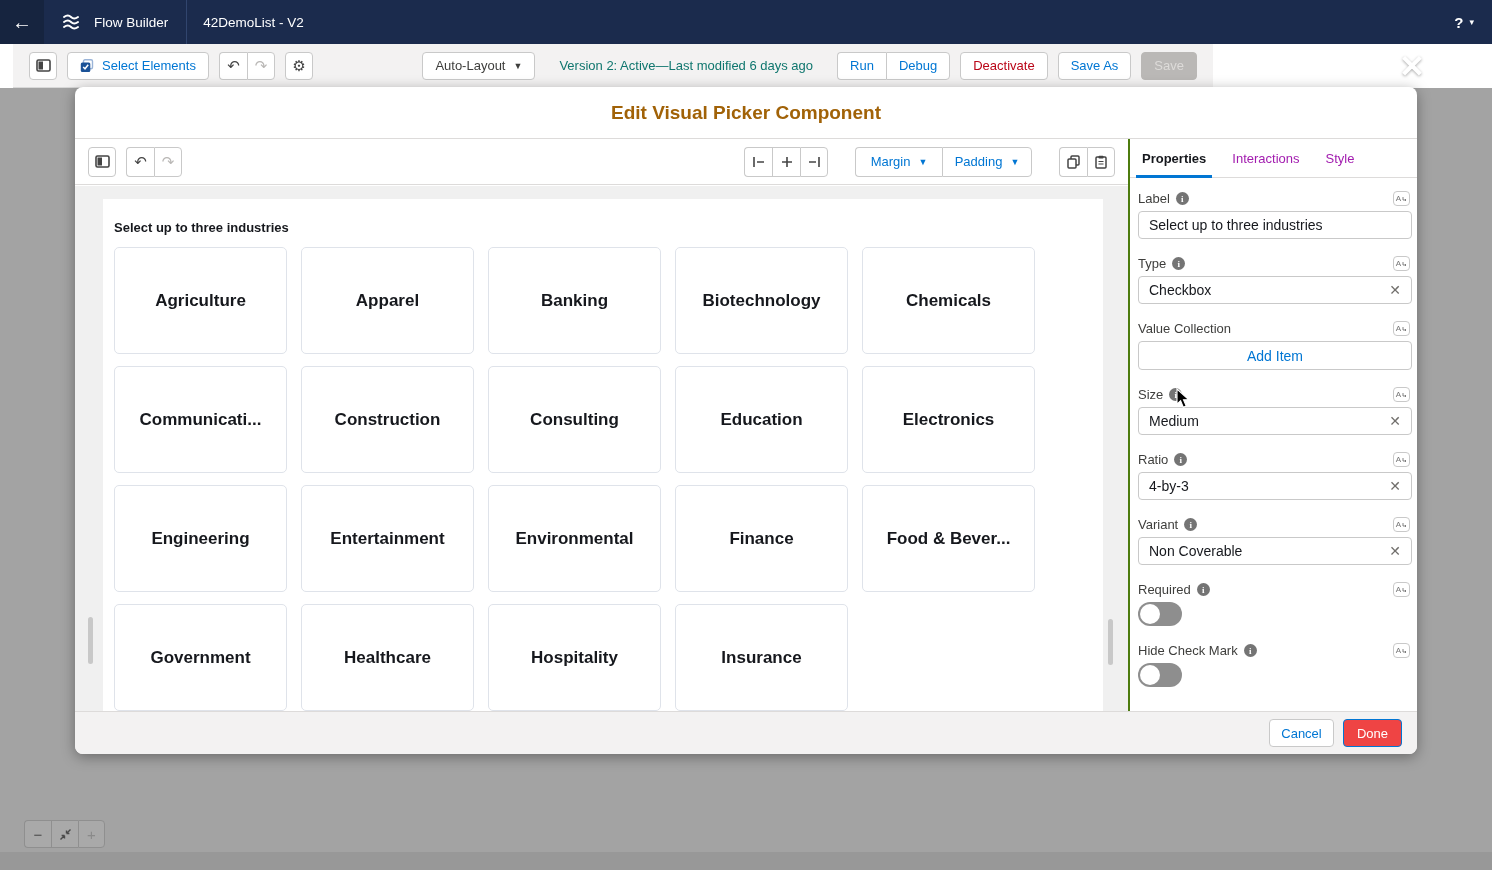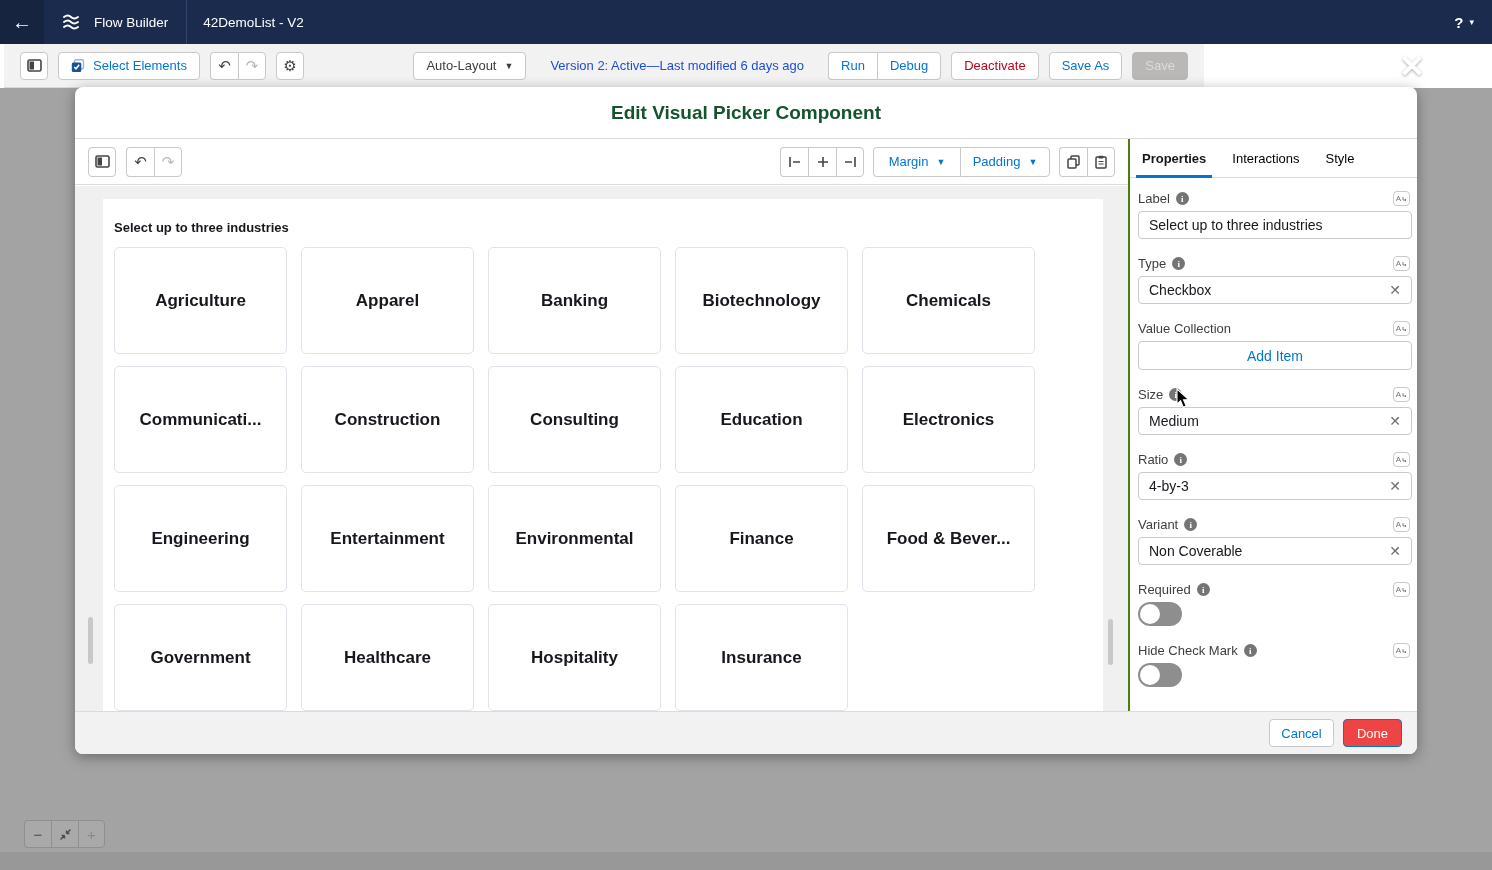--- a/index.html
+++ b/index.html
@@ -13,37 +13,37 @@
     background:#16243f; color:#fff; font-size:20px; cursor:pointer; }
   .nav-logo { width:26px; height:26px; margin-left:14px; display:flex; align-items:center; justify-content:center; }
   .nav-app { font-size:13.5px; margin-left:10px; }
   .nav-sep { width:1px; height:44px; background:#31456e; margin:0 16px 0 18px; }
   .nav-flow { font-size:13.5px; }
   .nav-right { margin-left:auto; margin-right:18px; display:flex; align-items:center; gap:6px; }
   .nav-help { font-size:15px; font-weight:bold; cursor:pointer; }
   .nav-caret { font-size:9px; cursor:pointer; }
 
   
-  #toolbar { position:absolute; left:4px; top:44px; width:1200px; height:44px;
+  #toolbar { position:absolute; left:13px; top:44px; width:1200px; height:44px;
     background:#f3f2f2; border-bottom:1px solid #d8d8d8; display:flex; align-items:center; z-index:4; }
   .btn { background:#fff; border:1px solid #c9c9c9; border-radius:4px; height:28px;
     display:inline-flex; align-items:center; justify-content:center;
     font-size:13px; color:#0176d3; cursor:pointer; padding:0 12px; white-space:nowrap; }
   .btn.icon-btn { width:28px; padding:0; color:#444; }
   .btn-group { display:inline-flex; }
   .btn-group .btn { border-radius:0; border-right-width:0; }
   .btn-group .btn:first-child { border-radius:4px 0 0 4px; }
   .btn-group .btn:last-child { border-radius:0 4px 4px 0; border-right-width:1px; }
   .tb-left { display:flex; align-items:center; gap:10px; margin-left:16px; }
   .tb-right { display:flex; align-items:center; gap:10px; margin-left:auto; margin-right:16px; }
   .glyph { font-size:15px; line-height:1; color:#444; }
   .glyph.dim { color:#b9b7b5; }
   .auto-layout { color:#3e3e3c; gap:8px; }
   .auto-layout .caret { font-size:9px; color:#3e3e3c; }
-  .version-text { font-size:13px; color:#1d4ed8; margin:0 14px; }
+  .version-text { font-size:13px; color:#0f766e; margin:0 14px; }
   .destructive { color:#ba0517; }
   .btn.disabled { background:#bab8b6; border-color:#bab8b6; color:#dddbd9; cursor:default; }
 
   
   #backdrop { position:absolute; left:0; top:88px; width:1492px; height:782px; background:#a3a3a3; z-index:6; }
   #backdrop-bottom { position:absolute; left:0; top:852px; width:1492px; height:18px; background:#989898; z-index:6; }
 
   
   #zoom-controls { position:absolute; left:24px; top:820px; display:flex; z-index:7; }
   .zbtn { width:27px; height:28px; background:#a9a9a9; border:1px solid #8f8f8f; border-right-width:0;
@@ -53,48 +53,48 @@
   .zbtn.dim { color:#8a8a8a; }
 
   
   #modal { position:absolute; left:75px; top:87px; width:1342px; height:667px;
     background:#fff; border-radius:8px; box-shadow:0 3px 14px rgba(0,0,0,.35); z-index:8; overflow:hidden; }
   #modal-close { position:absolute; left:1394px; top:46px; width:36px; height:40px; z-index:9;
     color:#fff; font-size:31px; font-weight:bold; display:flex; align-items:center; justify-content:center;
     cursor:pointer; text-shadow:0 1px 3px rgba(0,0,0,.35); }
 
   .modal-header { height:52px; border-bottom:1px solid #dddbda; display:flex; align-items:center; justify-content:center; }
-  .modal-title { font-size:19px; font-weight:600; color:#14532d; }
+  .modal-title { font-size:19px; font-weight:600; color:#a16207; }
 
   .modal-body { position:absolute; left:0; top:52px; width:1053px; height:572px; }
 
   
   .editor-toolbar { position:absolute; left:0; top:0; width:1053px; height:46px; background:#fff;
     border-bottom:1px solid #dddbda; display:flex; align-items:center; }
   .et-left { display:flex; align-items:center; gap:10px; margin-left:13px; }
-  .et-right { display:flex; align-items:center; gap:9px; margin-left:auto; margin-right:13px; }
+  .et-right { display:flex; align-items:center; gap:27px; margin-left:auto; margin-right:13px; }
   .btn.h32 { height:30px; }
 
   
   .editor-canvas { position:absolute; left:0; top:47px; width:1053px; height:525px; background:#f0f0f0; overflow:hidden; }
   .sheet { position:absolute; left:28px; top:13px; width:1000px; height:512px; background:#fff; }
   .picker-label { position:absolute; left:11px; top:21px; font-size:13px; font-weight:700; color:#16181d; }
   #industry-grid { position:absolute; left:11px; top:48px; width:921px;
     display:grid; grid-template-columns:repeat(5,173px); grid-auto-rows:107px; column-gap:14px; row-gap:12px; }
   .ind-card { background:#fff; border:1px solid #dfe3ea; border-radius:5px;
     display:flex; align-items:center; justify-content:center;
     font-size:17px; font-weight:700; color:#16181d; cursor:pointer;
     overflow:hidden; white-space:nowrap; }
   .scroll-thumb { position:absolute; width:5px; border-radius:3px; background:#c8c8c8; }
 
   
   #prop-panel { position:absolute; left:1053px; top:52px; width:289px; height:572px;
     background:#fff; border-left:2px solid #4d7c0f; }
   .tabs { height:39px; border-bottom:1px solid #dddbda; display:flex; align-items:center; padding-left:12px; gap:26px; }
-  .tab { font-size:13px; color:#000000; cursor:pointer; position:relative; height:39px; display:flex; align-items:center; }
+  .tab { font-size:13px; color:#a21caf; cursor:pointer; position:relative; height:39px; display:flex; align-items:center; }
   .tab.active { font-weight:700; color:#16181d; }
   .tab.active::after { content:""; position:absolute; left:-6px; right:-6px; bottom:0; height:3px; background:#0176d3; }
   .panel-fields { padding:13px 7px 0 8px; }
   .field-group { margin-bottom:17px; }
   .field-head { display:flex; align-items:center; margin-bottom:5px; }
   .field-label { font-size:13px; color:#3e3e3c; }
   .info-icon { width:13px; height:13px; border-radius:50%; background:#747474; color:#fff;
     font-size:9px; font-weight:700; display:inline-flex; align-items:center; justify-content:center;
     margin-left:6px; font-family:"Liberation Serif", serif; }
   .res-btn { margin-left:auto; width:17px; height:15px; border:1px solid #c9c9c9; border-radius:4px;

